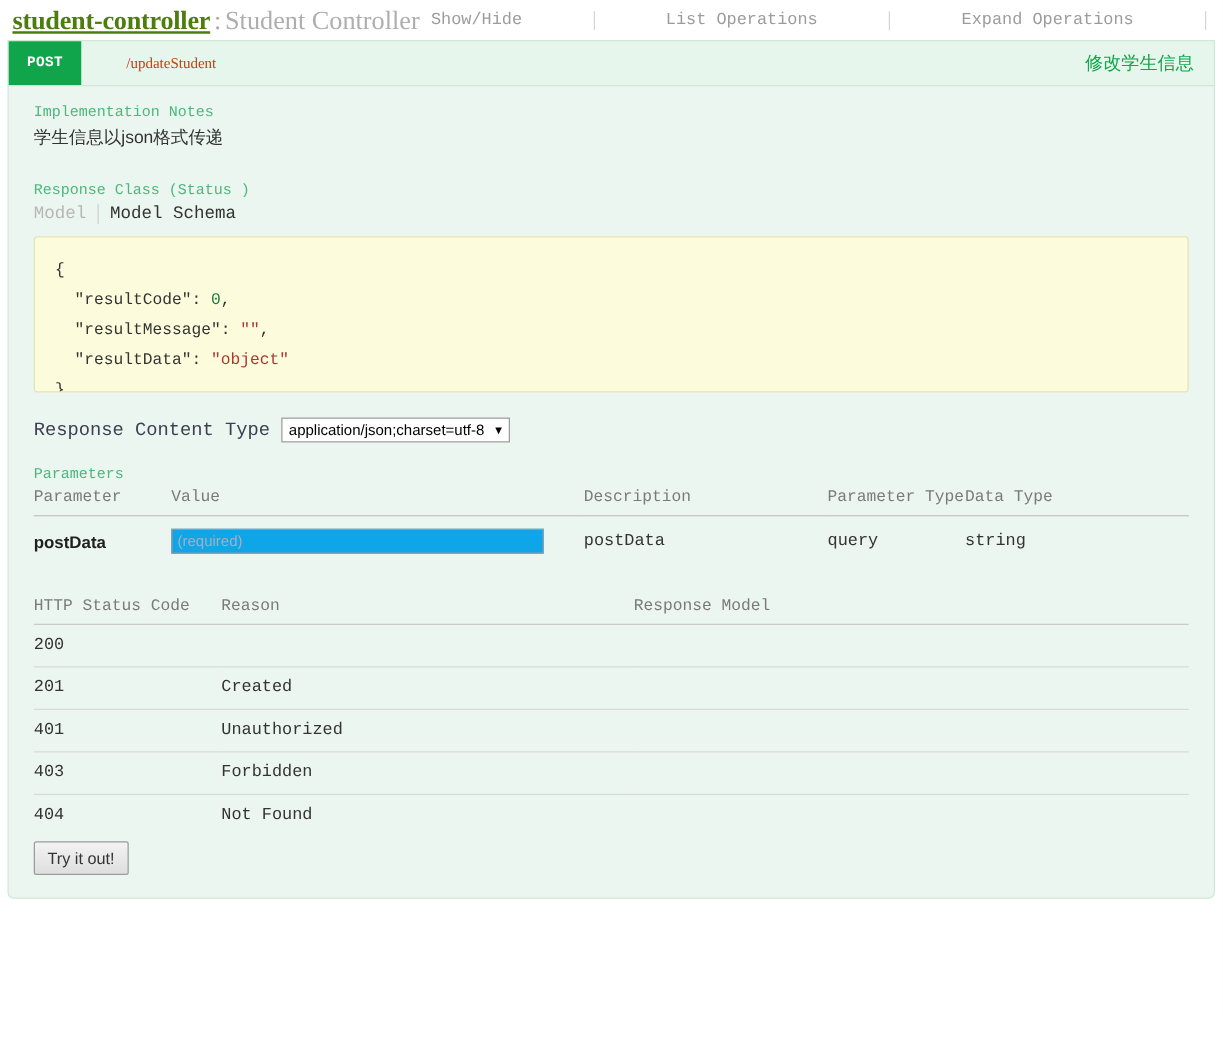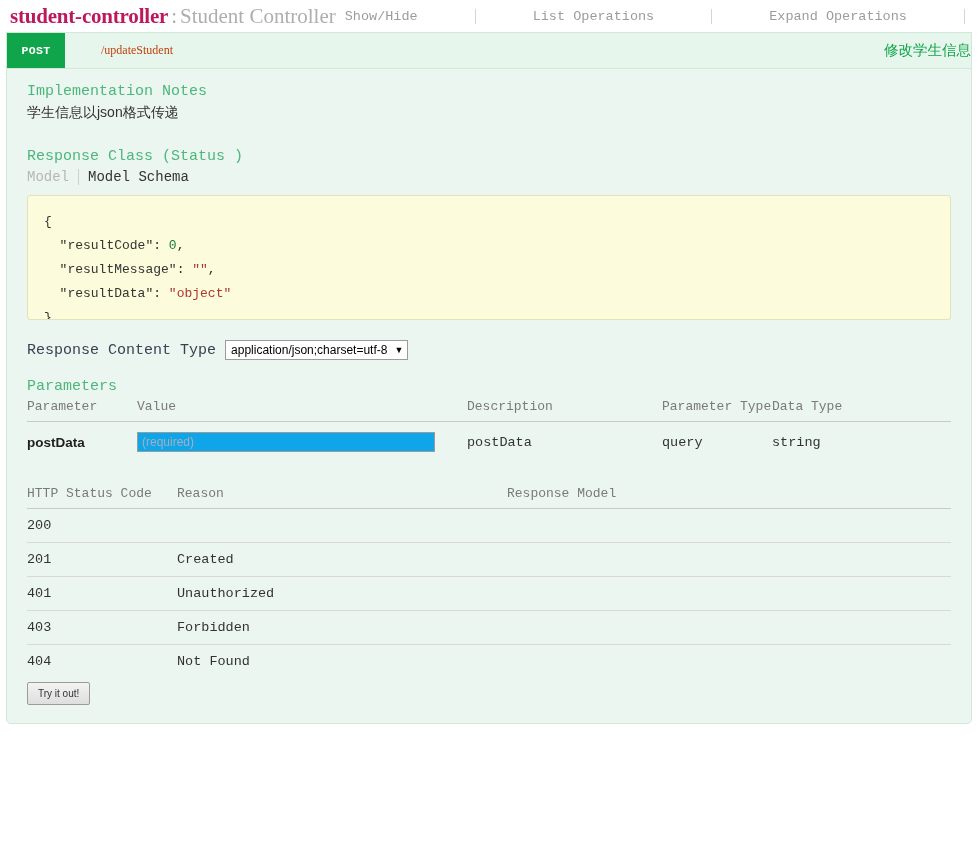--- a/index.html
+++ b/index.html
@@ -22,22 +22,23 @@
     padding: 0 4px 0 10px;
     box-sizing: border-box;
   }
   .res-title {
     font-family: "Liberation Serif", "DejaVu Serif", serif;
     font-size: 21px;
     white-space: nowrap;
   }
   .res-title .name {
     font-weight: bold;
-    color: #be185d;
+    color: #4d7c0f;
     letter-spacing: -0.2px;
+    text-decoration: underline;
   }
   .res-title .sep {
     color: #aaaaaa;
     padding: 0 3px;
   }
   .res-title .desc {
     color: #aeaeae;
     font-weight: normal;
   }
   .res-options {
@@ -65,21 +66,21 @@
     margin: 0 6px 0 6px;
   }
   .op-heading {
     display: flex;
     align-items: center;
     background: #e7f6ec;
     border: 1px solid #cfe8d8;
     border-bottom: none;
     height: 36px;
     box-sizing: border-box;
-    padding-right: 0;
+    padding-right: 16px;
   }
   .http-method {
     background: #10a54a;
     color: #ffffff;
     font-family: "Liberation Mono", "DejaVu Sans Mono", monospace;
     font-size: 11.5px;
     font-weight: bold;
     letter-spacing: 0.3px;
     width: 58px;
     height: 100%;
@@ -106,21 +107,21 @@
     background: #ecf6f0;
     border: 1px solid #cfe8d8;
     border-bottom-left-radius: 5px;
     border-bottom-right-radius: 5px;
     padding: 14px 20px 18px 20px;
     box-sizing: border-box;
   }
 
   h4.section-title {
     font-family: "Liberation Mono", "DejaVu Sans Mono", monospace;
-    font-size: 15px;
+    font-size: 12px;
     font-weight: normal;
     color: #4bb77b;
     margin: 0 0 4px 0;
   }
   .notes-text {
     font-family: "Liberation Sans", "DejaVu Sans", sans-serif;
     font-size: 14px;
     color: #333333;
     margin: 0 0 26px 0;
   }
@@ -254,21 +255,21 @@
     font-family: "Liberation Mono", "DejaVu Sans Mono", monospace;
     color: #333333;
   }
   table.resp-table tbody tr { border-bottom: 1px solid #d9d9d9; }
   table.resp-table tbody tr:last-child { border-bottom: none; }
   table.resp-table td { padding: 9px 0 9px 0; }
 
   .submit-wrap { margin-top: 2px; }
   button.submit-btn {
     font-family: "Liberation Sans", "DejaVu Sans", sans-serif;
-    font-size: 10px;
+    font-size: 13px;
     color: #333333;
     background: linear-gradient(to bottom, #f3f3f3 0%, #dedede 100%);
     border: 1px solid #9b9b9b;
     border-radius: 2px;
     padding: 5px 10px;
     cursor: pointer;
   }
 </style>
 </head>
 <body>

